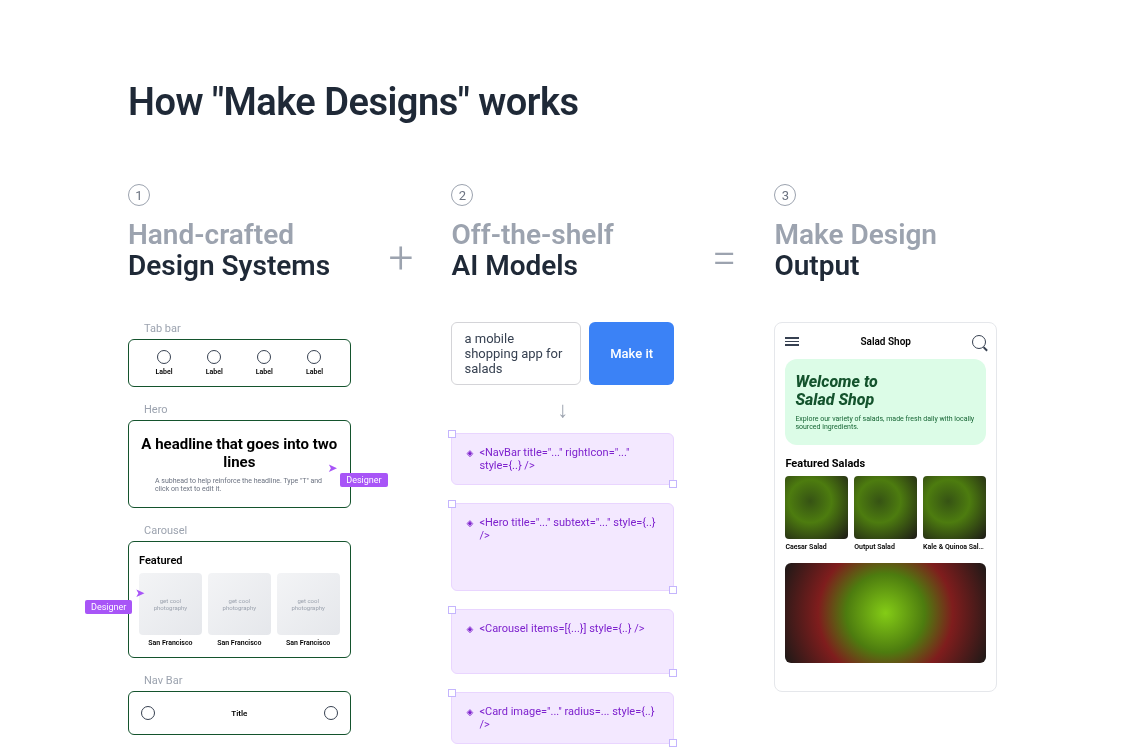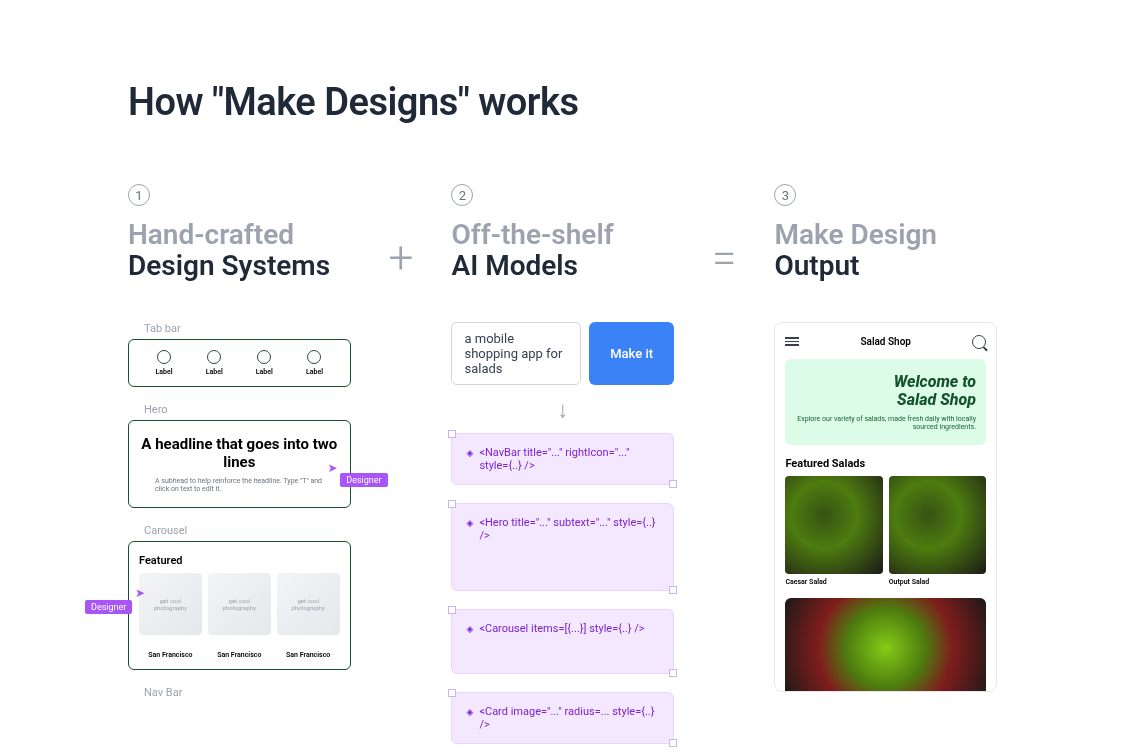--- a/index.html
+++ b/index.html
@@ -36,21 +36,21 @@
   .cursor-blk { position: relative; }
   .cursor { position: absolute; font-size: 12px; color: var(--purple); }
   .cursor.c1 { top: 40px; right: 12px; }
   .cursor.c2 { top: 44px; left: 6px; }
   .badge-des { position: absolute; background: var(--purple); color: #fff; font-size: 9px; padding: 2px 6px; border-radius: 2px; }
   .badge-des.b1 { top: 52px; right: -38px; }
   .badge-des.b2 { top: 58px; left: -44px; }
   
   .car-title { font-size: 11px; font-weight: 600; margin: 2px 0 6px; }
   .car-row { display: flex; gap: 6px; }
-  .car-item { flex: 1; display: flex; flex-direction: column; align-items: center; gap: 16px; }
+  .car-item { flex: 1; display: flex; flex-direction: column; align-items: center; gap: 4px; }
   .car-img { width: 100%; aspect-ratio: 1; background: linear-gradient(135deg,#f3f4f6,#e5e7eb); border-radius: 4px; display: flex; align-items: center; justify-content: center; font-size: 6px; color: var(--grey-1); text-align: center; padding: 4px; }
   .car-cap { font-size: 7px; font-weight: 600; }
   
   .navbar { display: flex; align-items: center; justify-content: space-between; padding: 4px 2px; }
   .nav-circ { width: 14px; height: 14px; border: 1.5px solid #374151; border-radius: 50%; }
   .nav-title { font-size: 8px; font-weight: 600; }
   
   .prompt-row { display: flex; gap: 8px; margin-bottom: 12px; }
   .prompt-box { flex: 1; border: 1px solid #d4d4d8; border-radius: 6px; padding: 8px 12px; font-size: 13px; color: var(--grey-3); display:flex; align-items:center; }
   .make-btn { background: var(--blue); color: #fff; border: none; border-radius: 6px; padding: 8px 21px; font-size: 13px; font-weight: 500; }
@@ -62,21 +62,21 @@
   .code-line { display:flex; gap:6px; font-family: ui-monospace, Menlo, monospace; font-size: 11px; color: #7e22ce; }
   .diamond { font-size: 9px; line-height: 15px; }
   
   .phone { border: 1px solid #e5e7eb; border-radius: 8px; padding: 12px 10px 0; background:#fff; overflow:hidden; height: 370px;}
   .ph-top { display:flex; align-items:center; justify-content:space-between; margin-bottom:10px; }
   .hamb { display:flex; flex-direction:column; gap:2px; }
   .hamb span { width:14px; height:1.5px; background:#374151; }
   .ph-title { font-size: 10px; font-weight:600; }
   .search-ic { width:14px; height:14px; border:1.5px solid #374151; border-radius:50%; position:relative; }
   .search-ic::after { content:""; position:absolute; width:5px; height:1.5px; background:#374151; bottom:-2px; right:-3px; transform:rotate(45deg); }
-  .welcome-blk { background: var(--green-lt); border-radius:6px; padding: 14px 10px; text-align:right; margin-bottom:12px; }
+  .welcome-blk { background: var(--green-lt); border-radius:12px; padding: 14px 10px; text-align:left; margin-bottom:12px; }
   .welcome-h { font-size: 16px; font-weight:800; font-style:italic; color: var(--green-dark); line-height:1.15; }
   .welcome-sub { font-size: 7px; color:#166534; margin-top:6px; }
   .feat-h { font-size: 11px; font-weight:700; margin: 4px 0 6px; }
   .feat-row { display:flex; gap:6px; }
   .feat-item { flex:1; min-width:0; }
   .feat-img { width:100%; aspect-ratio:1; border-radius:4px; background: radial-gradient(circle at 40% 40%, #365314 0%, #4d7c0f 40%, #1c1917 100%); }
   .feat-cap { font-size:7px; font-weight:600; margin-top:4px; white-space:nowrap; overflow:hidden; text-overflow:ellipsis; }
   .big-img { margin-top:12px; width:100%; height:100px; border-radius:6px; background: radial-gradient(circle at 50% 50%, #84cc16 0%, #4d7c0f 35%, #7f1d1d 60%, #1c1917 100%); }
   .spacer-l { height: 16px; }
 </style>
@@ -142,20 +142,27 @@
             <div class="car-img">get cool photography</div>
             <div class="car-cap">San Francisco</div>
           </div>
       </div>
       <div class="cursor c2">➤</div>
       <div class="badge-des b2">Designer</div>
     </div>
 
     <div class="spacer-l"></div>
     <div class="sec-lbl">Nav Bar</div>
+    <div class="card">
+      <div class="navbar">
+        <div class="nav-circ"></div>
+        <div class="nav-title">Title</div>
+        <div class="nav-circ"></div>
+      </div>
+    </div>
   </div>
 
   <div class="op">+</div>
 
   <div class="col">
     <div class="step-num">2</div>
     <h2 class="step-h">
       <span>Off-the-shelf</span><br>
       <span class="strong">AI Models</span>
     </h2>
@@ -221,18 +228,22 @@
       <div class="feat-h">Featured Salads</div>
       <div class="feat-row">
         <div class="feat-item">
             <div class="feat-img"></div>
             <div class="feat-cap">Caesar Salad</div>
           </div>
         <div class="feat-item">
             <div class="feat-img"></div>
             <div class="feat-cap">Output Salad</div>
           </div>
+        <div class="feat-item">
+            <div class="feat-img"></div>
+            <div class="feat-cap">Kale &amp; Quinoa Salad</div>
+          </div>
       </div>
       <div class="big-img"></div>
     </div>
   </div>
 
 </div>
 
 </body></html>

